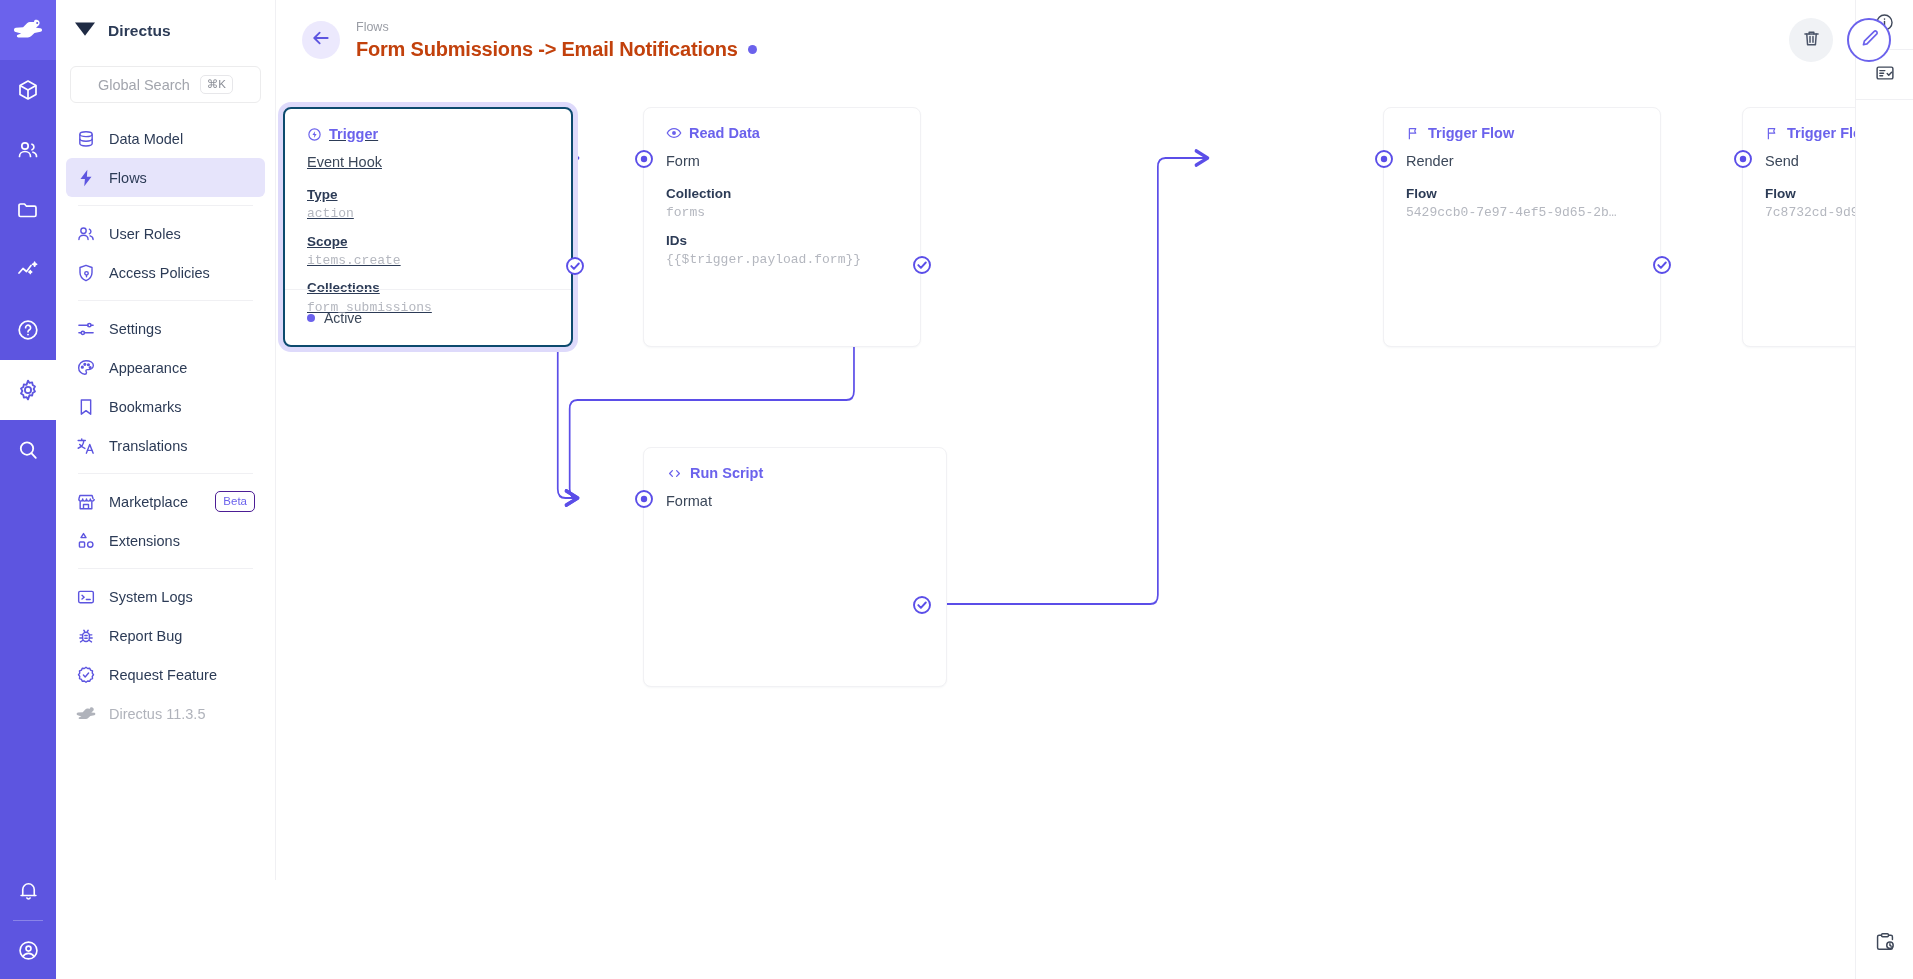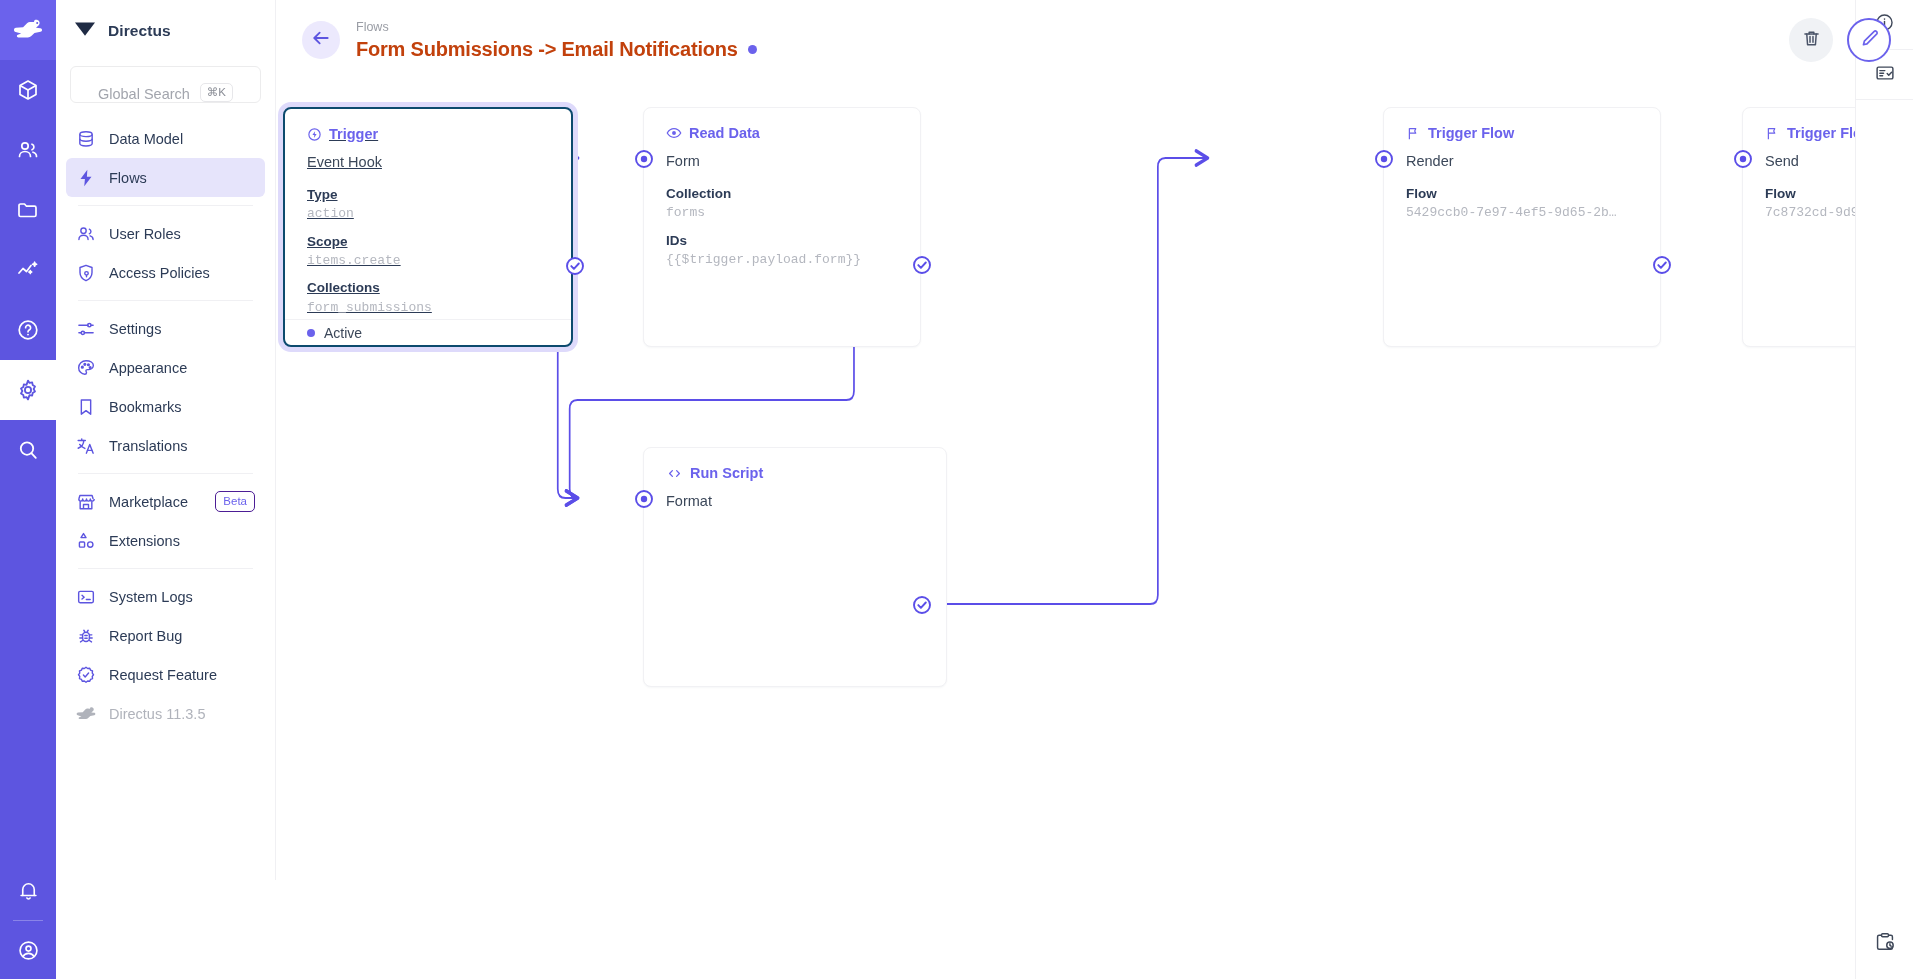--- a/index.html
+++ b/index.html
@@ -38,21 +38,21 @@
     display: flex; flex-direction: column;
   }
   .nav-head {
     height: 62px; display: flex; align-items: center; gap: 12px;
     padding: 0 18px;
   }
   .nav-head-title { font-size: 15.5px; font-weight: 700; color: #2c3b56; letter-spacing: .1px; }
   .search-box {
     margin: 4px 14px 16px 14px; height: 37px;
     border: 1px solid #ececed; border-radius: 6px;
-    display: flex; align-items: flex-end; justify-content: center; gap: 10px;
+    display: flex; align-items: center; justify-content: center; gap: 10px;
     cursor: pointer; background: #fff;
   }
   .search-placeholder { color: #a2a5ad; font-size: 14.5px; }
   .kbd {
     border: 1px solid #e7e7ea; border-radius: 5px;
     font-size: 11.5px; color: #8a8d96; padding: 3px 6px 3px 6px; line-height: 1;
   }
   .nav-list { padding: 0 10px; }
   .nav-item {
     height: 39px; display: flex; align-items: center; gap: 13px;
@@ -117,21 +117,21 @@
   .node-type .tico { display: flex; align-items: center; }
   .node-body { padding: 6px 20px 0 22px; }
   .node-name { font-size: 14.5px; color: #3b4759; line-height: 2.0; }
   .f-label { font-size: 13.5px; font-weight: 700; color: #2c3b56; margin-top: 9px; line-height: 1.35; }
   .f-value {
     font-family: "Liberation Mono", monospace;
     font-size: 13px; color: #b4b7bf; line-height: 1.5;
     white-space: nowrap; overflow: hidden;
   }
   .node-foot {
-    position: absolute; left: 0; right: 0; bottom: 0; height: 26px;
+    position: absolute; left: 0; right: 0; bottom: 0; height: 56px;
     border-top: 1px solid #f1f1f4;
     display: flex; align-items: center; gap: 9px; padding-left: 22px;
   }
   .node-foot .dot { width: 8px; height: 8px; border-radius: 50%; background: #6b62ec; }
   .node-foot .txt { font-size: 14px; color: #3b4759; }
 
   
   .handle { position: absolute; width: 20px; height: 20px; }
   .handle svg { display: block; }
 

